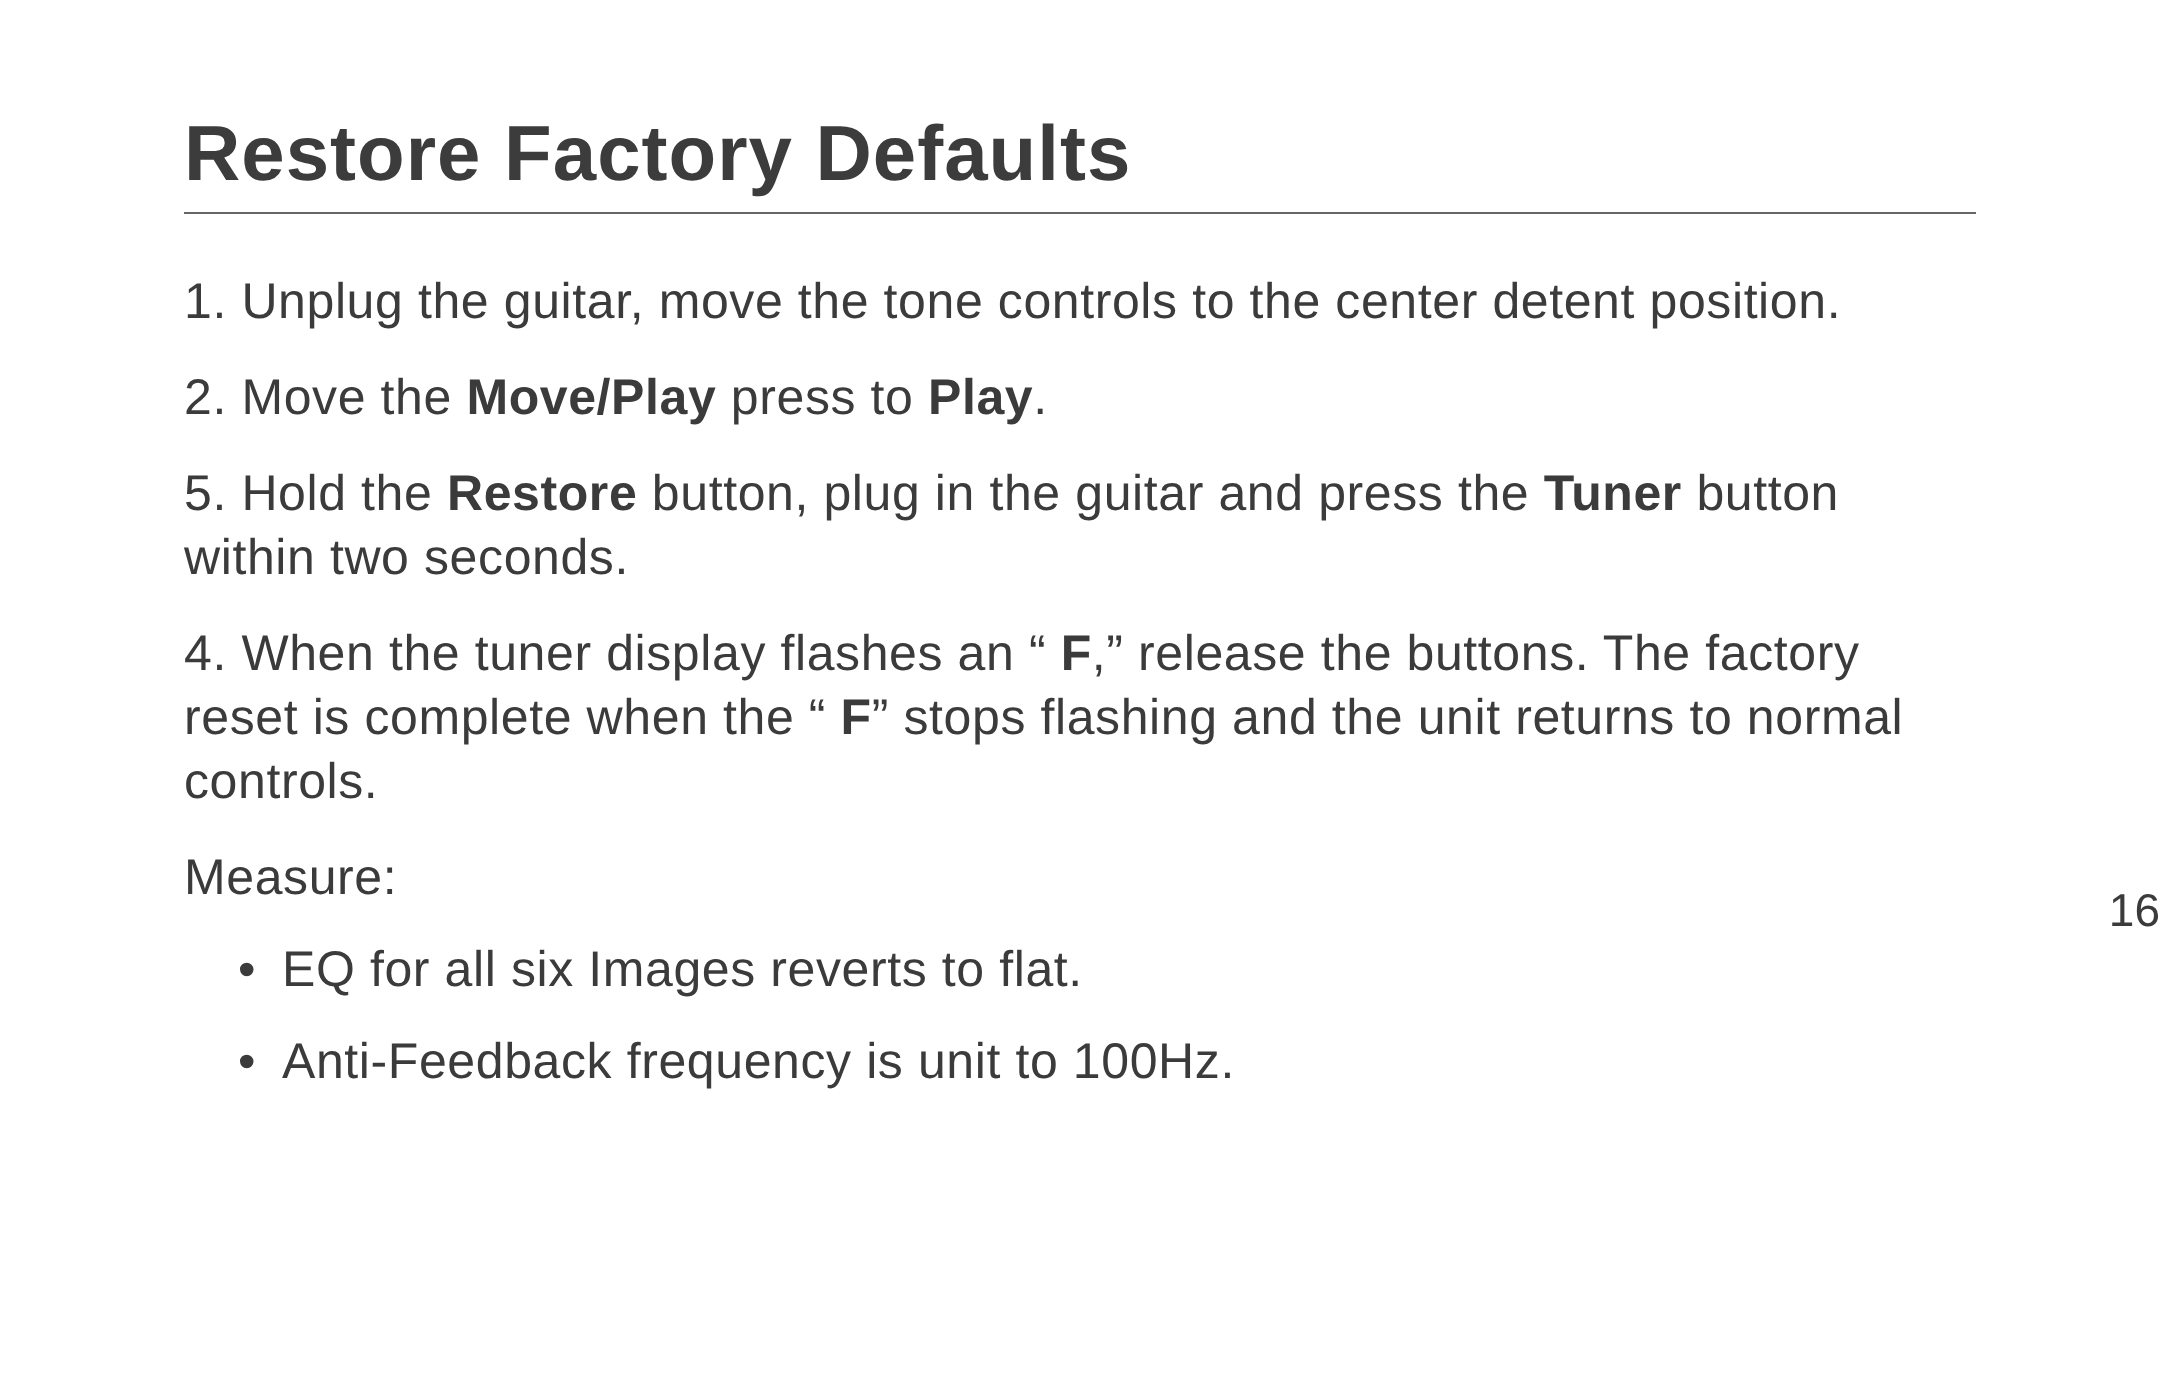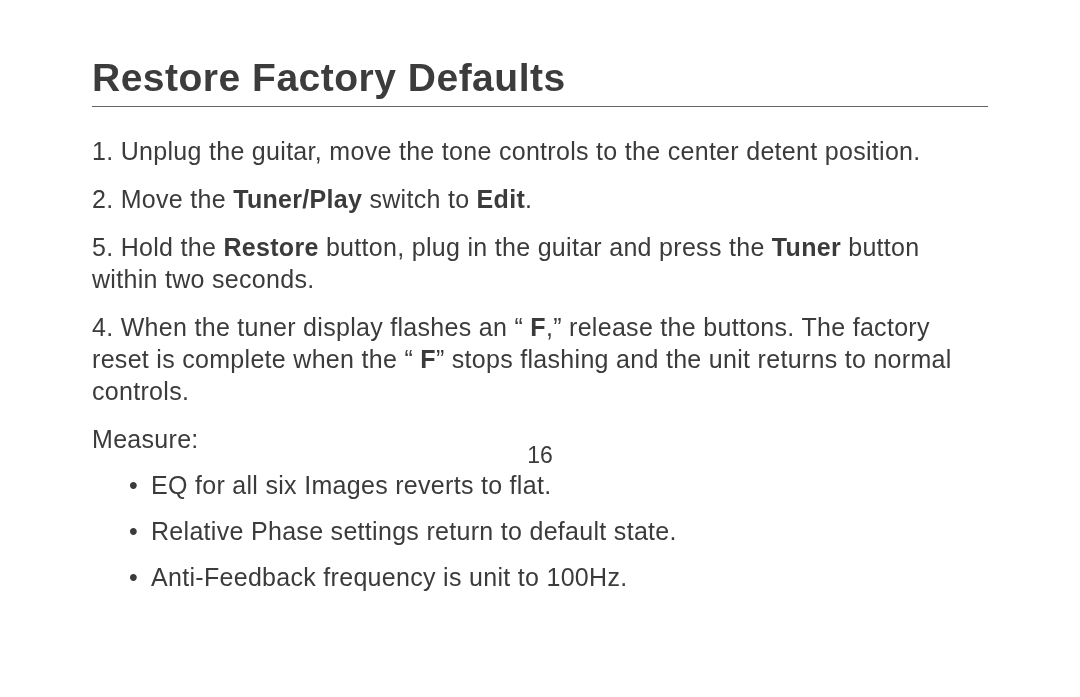--- a/index.html
+++ b/index.html
@@ -42,71 +42,70 @@
   }
   .defaults-label {
     margin: 6px 0 14px 0;
   }
   .bullets {
     list-style: none;
     padding: 0 0 0 44px;
     margin: 0;
   }
   .bullets li {
-    margin: 0 0 14px 15px;
+    margin: 0 0 14px 5px;
     position: relative;
   }
   .bullets li::before {
     content: "•";
     position: absolute;
     left: -22px;
     top: 0;
   }
   .page-number {
     position: absolute;
     bottom: 34px;
     left: 0;
     width: 1080px;
-    text-align: center;
+    text-align: right;
     font-size: 23px;
     color: #3b3b3b;
   }
   b { font-weight: 700; }
 </style>
 </head>
 <body>
 
 <div class="page">
 
   <h1 class="title">Restore Factory Defaults</h1>
   <hr class="rule">
 
   <div class="body-text">
 
     <p class="step">
       <span>1. Unplug the guitar, move the tone controls to the center detent position.</span>
     </p>
 
     <p class="step">
-      <span>2. Move the </span><b>Tuner/Play</b><span> switch to </span><b>Edit</b><span>.</span>
+      <span>2. Move the </span><b>Move/Play</b><span> press to </span><b>Play</b><span>.</span>
     </p>
 
     <p class="step">
       <span>5. Hold the </span><b>Restore</b><span> button, plug in the guitar and press the </span><b>Tuner</b><span> button within two seconds.</span>
     </p>
 
     <p class="step">
       <span>4. When the tuner display flashes an “ </span><b>F</b><span>,”  release the buttons. The factory reset is complete when the “ </span><b>F</b><span>” stops flashing and the unit returns to normal controls.</span>
     </p>
 
     <p class="defaults-label">Measure:</p>
 
     <ul class="bullets">
       <li><span>EQ for all six Images reverts to flat.</span></li>
-      <li><span>Relative Phase settings return to default state.</span></li>
       <li><span>Anti-Feedback frequency is unit to 100Hz.</span></li>
     </ul>
 
   </div>
 
   <div class="page-number">16</div>
 
 </div>
 
 </body></html>

